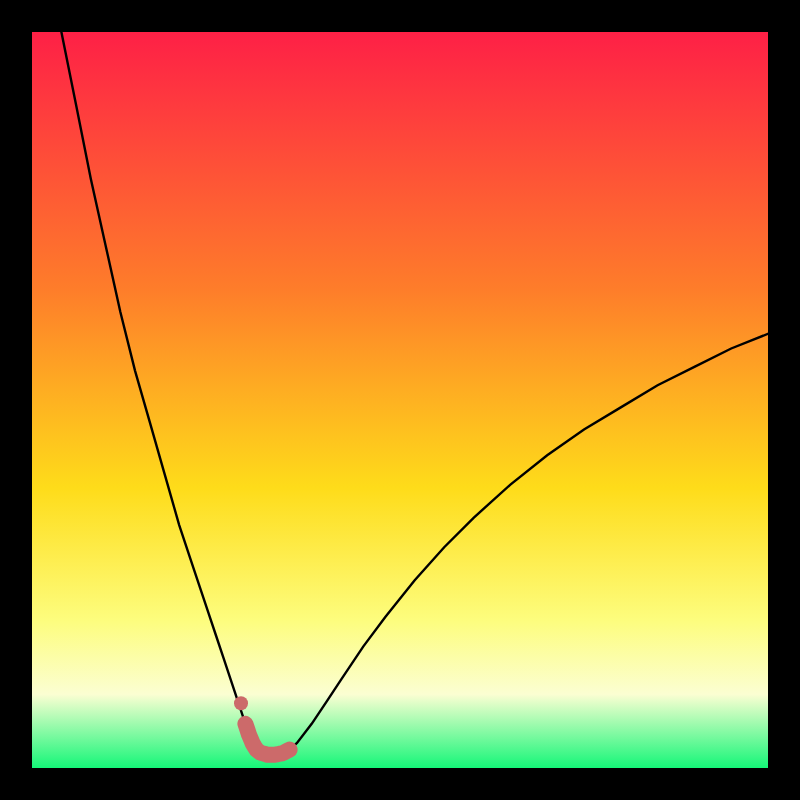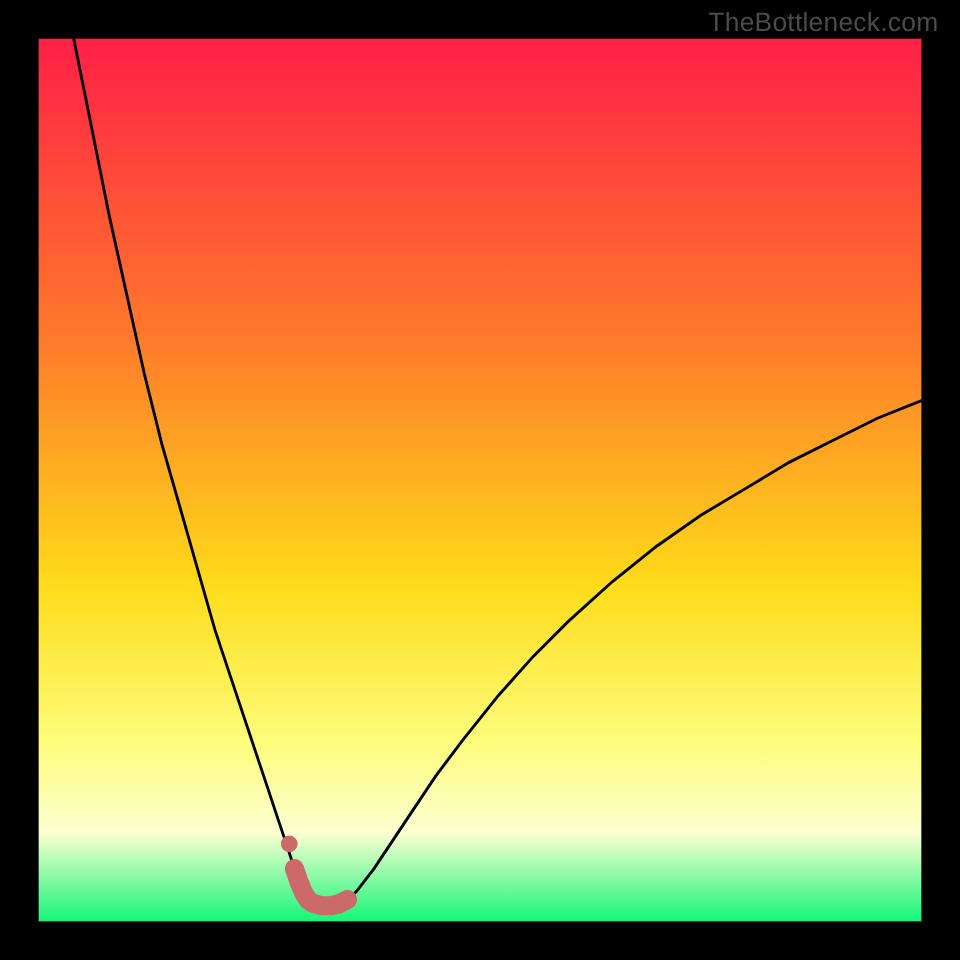--- a/index.html
+++ b/index.html
@@ -37,21 +37,20 @@
     user-select: none;
   }
   svg {
     display: block;
   }
 </style>
 </head>
 <body>
 
 <div class="frame">
-  <div class="watermark">TheBottleneck.com</div>
   <div class="plot-area">
     <svg id="chart-svg" width="736" height="736" viewBox="0 0 736 736">
       <defs>
         <linearGradient id="bg-grad" x1="0" y1="0" x2="0" y2="1">
           <stop id="g0" offset="0%" stop-color="#fe2046"></stop>
           <stop id="g1" offset="35%" stop-color="#fe7d2a"></stop>
           <stop id="g2" offset="62%" stop-color="#fedc1a"></stop>
           <stop id="g3" offset="80%" stop-color="#fdfd7e"></stop>
           <stop id="g4" offset="90%" stop-color="#fbfed2"></stop>
           <stop id="g5" offset="100%" stop-color="#15f678"></stop>

